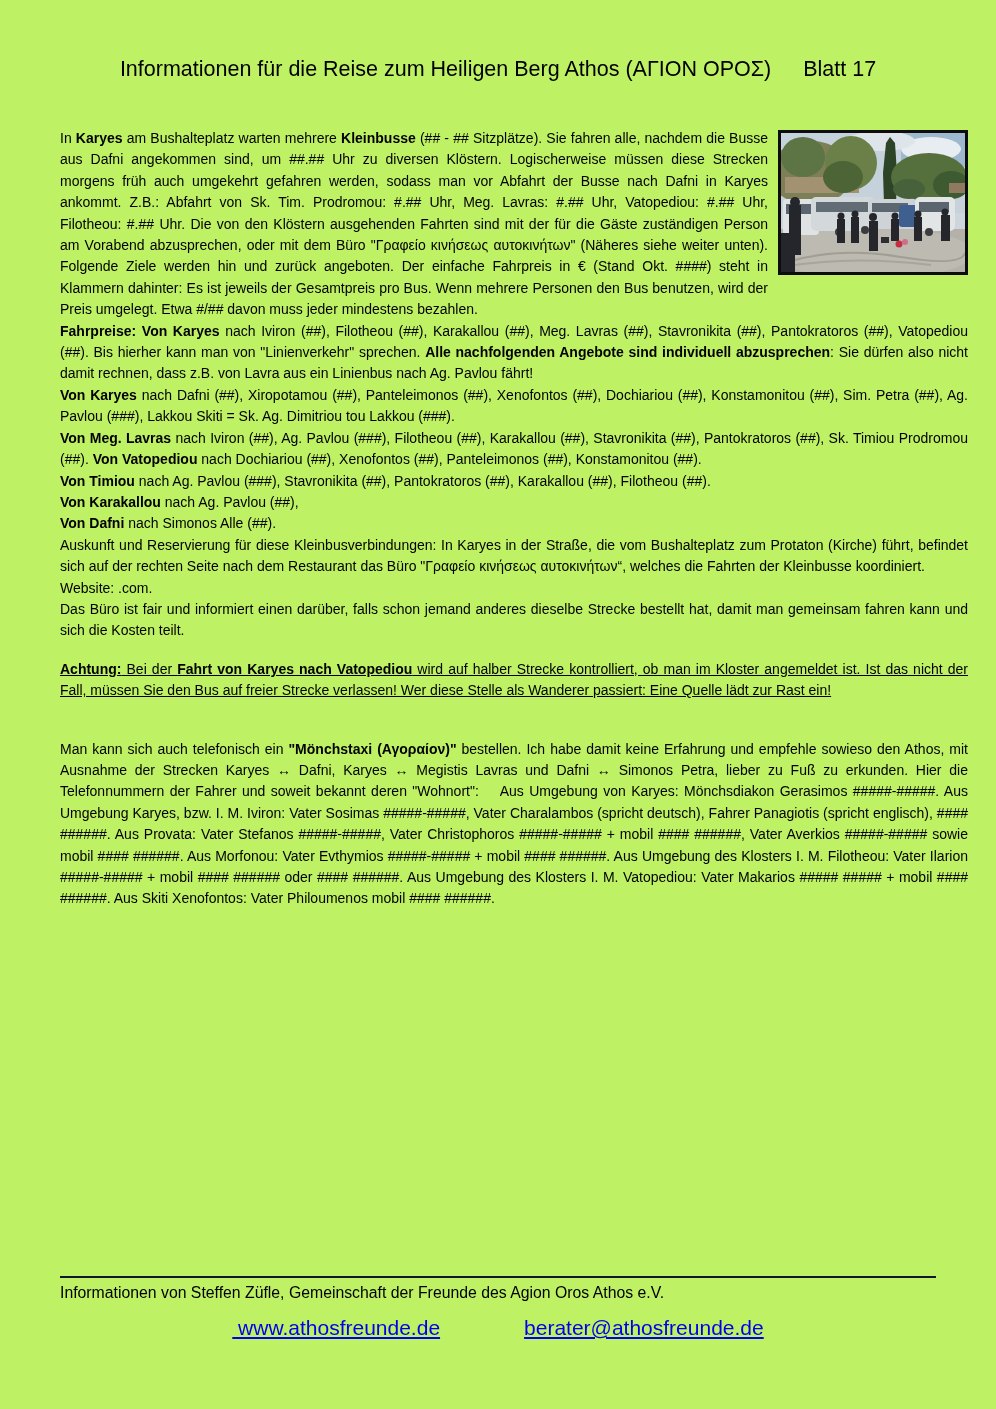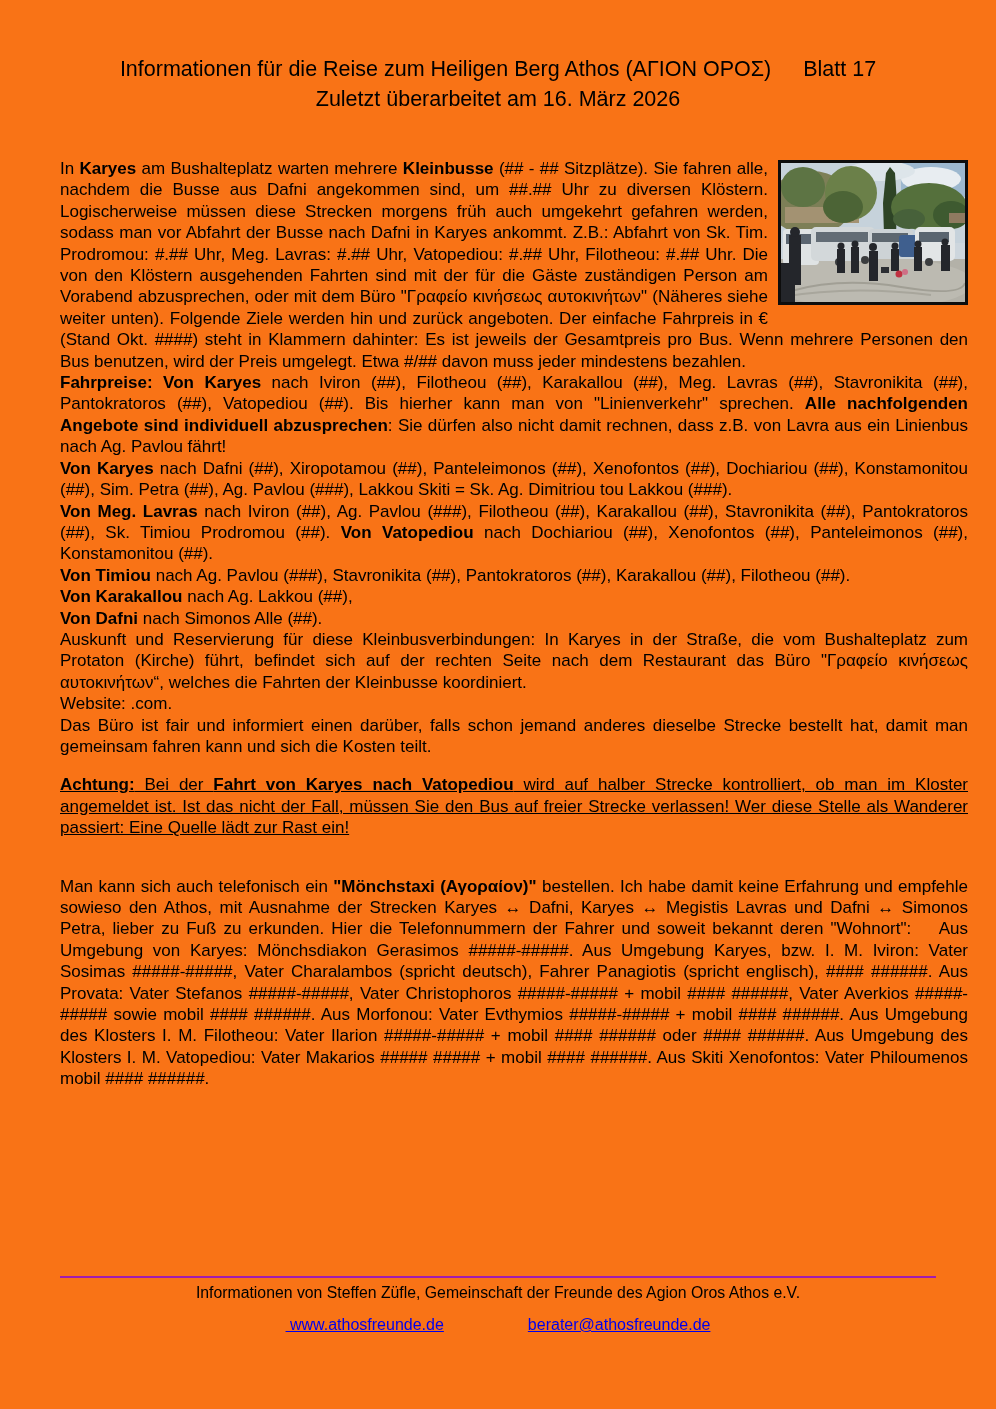--- a/index.html
+++ b/index.html
@@ -1,57 +1,56 @@
 <!DOCTYPE html>
 <html><head>
 <meta charset="utf-8">
 <style>
   html,body { margin:0; padding:0; background:#888; }
   .page {
-    width:996px; height:1409px; margin:0 auto; background:#f97316;
+    width:996px; height:1409px; margin:0 auto; background:#bef264;
     position:relative; overflow:hidden; color:#000;
     font-family:"Liberation Sans", sans-serif;
   }
   b { font-weight:bold; }
   
   .header { padding-top:54px; text-align:center; font-size:21.5px; line-height:30px; }
   .title-line { white-space:nowrap; }
   .blatt { margin-left:32px; }
   
   .content {
     margin:44px 28px 0 60px;
-    font-size:17px; line-height:21.4px; text-align:justify;
+    font-size:14px; line-height:21.4px; text-align:justify;
   }
   .p { margin:0; }
   .gap-achtung { margin-top:17px;text-decoration:underline; }
   .gap-taxi { margin-top:37px; }
   
   .photo {
     float:right; width:184px; height:139px;
     border:3px solid #0d0d0d; margin:2px 0 4px 10px;
     background:#cdd6dd; overflow:hidden;
   }
   .photo svg { display:block; }
   
   .footer {
     position:absolute; left:60px; right:60px; top:1276px;
-    border-top:2px solid #a21caf; text-align:center; font-size:15.8px;
+    border-top:2px solid #0f172a; font-size:15.8px;
   }
   .org-line { margin-top:6px; }
   .links-row { margin-top:14px; display:flex; justify-content:center; gap:84px; }
-  .links-row a { color:#0000EE; font-size:16px; }
+  .links-row a { color:#0000EE; font-size:21px; }
 </style>
 </head>
 <body>
 
 <div class="page">
 
   <div class="header">
     <div class="title-line"><span>Informationen für die Reise zum Heiligen Berg Athos (ΑΓΙΟΝ ΟΡΟΣ)</span><span class="blatt">Blatt  17</span></div>
-    <div>Zuletzt überarbeitet am 16. März 2026</div>
   </div>
 
   <div class="content">
 
     <p class="p">
       <span class="photo">
           <svg width="184" height="139" viewBox="0 0 184 139" xmlns="http://www.w3.org/2000/svg">
         <rect x="0" y="0" width="184" height="80" fill="#c6d2db"></rect>
         <rect x="120" y="0" width="64" height="34" fill="#9db8cf"></rect>
         <ellipse cx="150" cy="16" rx="30" ry="12" fill="#e8edf1"></ellipse>
@@ -110,21 +109,21 @@
     </p>
 
     <p class="p"><span><b>Fahrpreise: Von Karyes</b><span> nach Iviron (##), Filotheou (##), Karakallou (##), Meg. Lavras (##), Stavronikita (##), Pantokratoros (##), Vatopediou (##). Bis hierher kann man von "Linienverkehr" sprechen. </span><b>Alle nachfolgenden Angebote sind individuell abzusprechen</b><span>: Sie dürfen also nicht damit rechnen, dass z.B. von Lavra aus ein Linienbus nach Ag. Pavlou fährt!</span></span></p>
 
     <p class="p"><span><b>Von Karyes</b><span> nach Dafni (##), Xiropotamou (##), Panteleimonos (##), Xenofontos (##), Dochiariou (##), Konstamonitou (##), Sim. Petra (##), Ag. Pavlou (###), Lakkou Skiti = Sk. Ag. Dimitriou tou Lakkou (###).</span></span></p>
 
     <p class="p"><span><b>Von Meg. Lavras</b><span> nach Iviron (##), Ag. Pavlou (###), Filotheou (##), Karakallou (##), Stavronikita (##), Pantokratoros (##), Sk. Timiou Prodromou (##). </span><b>Von Vatopediou</b><span> nach Dochiariou (##), Xenofontos (##), Panteleimonos (##), Konstamonitou (##).</span></span></p>
 
     <p class="p"><span><b>Von Timiou</b><span> nach Ag. Pavlou (###), Stavronikita (##), Pantokratoros (##), Karakallou (##), Filotheou (##).</span></span></p>
 
-    <p class="p"><span><b>Von Karakallou</b><span> nach Ag. Lakkou (##),</span></span></p>
+    <p class="p"><span><b>Von Karakallou</b><span> nach Ag. Pavlou (##),</span></span></p>
 
     <p class="p"><span><b>Von Dafni</b><span> nach Simonos Alle (##).</span></span></p>
 
 
     <p class="p"><span><span>Auskunft und Reservierung für diese Kleinbusverbindungen: In Karyes in der Straße, die vom Bushalteplatz zum Protaton (Kirche) führt, befindet sich auf der rechten Seite nach dem Restaurant das Büro "Γραφείο κινήσεως αυτοκινήτων“, welches die Fahrten der Kleinbusse koordiniert.</span></span></p>
 
 
 
     <p class="p"><span><span>Website: .com.</span></span></p>
 

